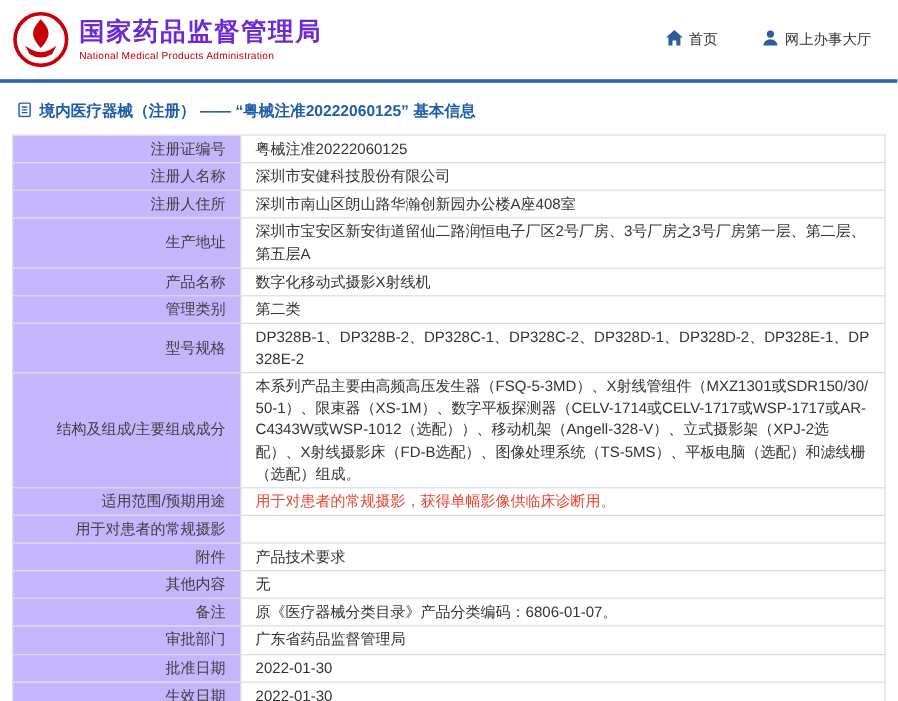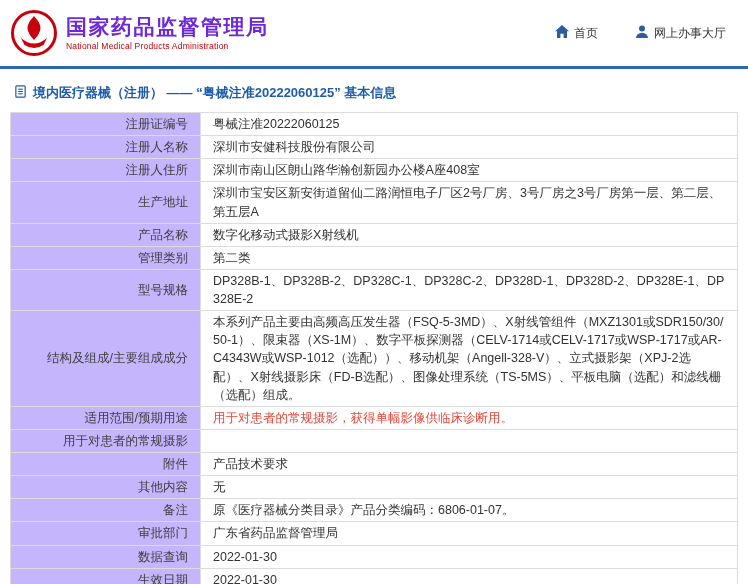--- a/index.html
+++ b/index.html
@@ -162,21 +162,21 @@
       </tr>
       <tr>
         <td class="label-cell">备注</td>
         <td class="value-cell">原《医疗器械分类目录》产品分类编码：6806-01-07。</td>
       </tr>
       <tr>
         <td class="label-cell">审批部门</td>
         <td class="value-cell">广东省药品监督管理局</td>
       </tr>
       <tr>
-        <td class="label-cell">数据查询</td>
+        <td class="label-cell">批准日期</td>
         <td class="value-cell">2022-01-30</td>
       </tr>
       <tr>
         <td class="label-cell">生效日期</td>
         <td class="value-cell">2022-01-30</td>
       </tr>
     </tbody>
 </table>
 
 </body></html>

